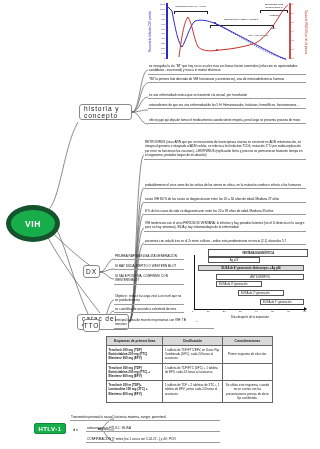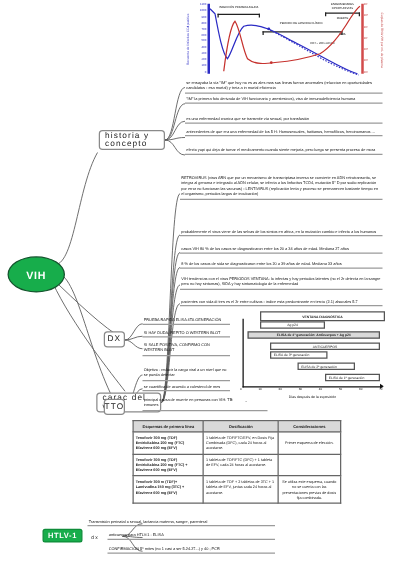--- a/index.html
+++ b/index.html
@@ -5,21 +5,21 @@
   html,body{margin:0;padding:0;background:#ffffff;}
   body{width:310px;height:449px;position:relative;overflow:hidden;
        font-family:"Liberation Sans",sans-serif;color:#1a1a1a;}
   #root{position:absolute;inset:0;}
 
   
   svg.links{position:absolute;left:0;top:0;width:310px;height:449px;pointer-events:none;}
 
   
   .rootnode{position:absolute;width:44px;height:27px;border-radius:50%;
-    background:#17ad4b;border:1px solid #14532d;color:#fff;
+    background:#17ad4b;border:5px solid #14532d;color:#fff;
     display:flex;align-items:center;justify-content:center;
     font-size:8.5px;font-weight:bold;letter-spacing:.6px;}
   .branch{position:absolute;border:1px solid #8a8a8a;border-radius:3px;
     background:#fff;display:flex;align-items:center;justify-content:center;
     font-size:6.6px;letter-spacing:.9px;color:#222;padding:2px 4px;box-sizing:border-box;}
   .greenbox{position:absolute;background:#17ad4b;border:1px solid #0f8c3a;border-radius:2px;
     color:#fff;font-size:6px;font-weight:bold;letter-spacing:.5px;
     display:flex;align-items:center;justify-content:center;padding:2px 3px;box-sizing:border-box;}
 
   

